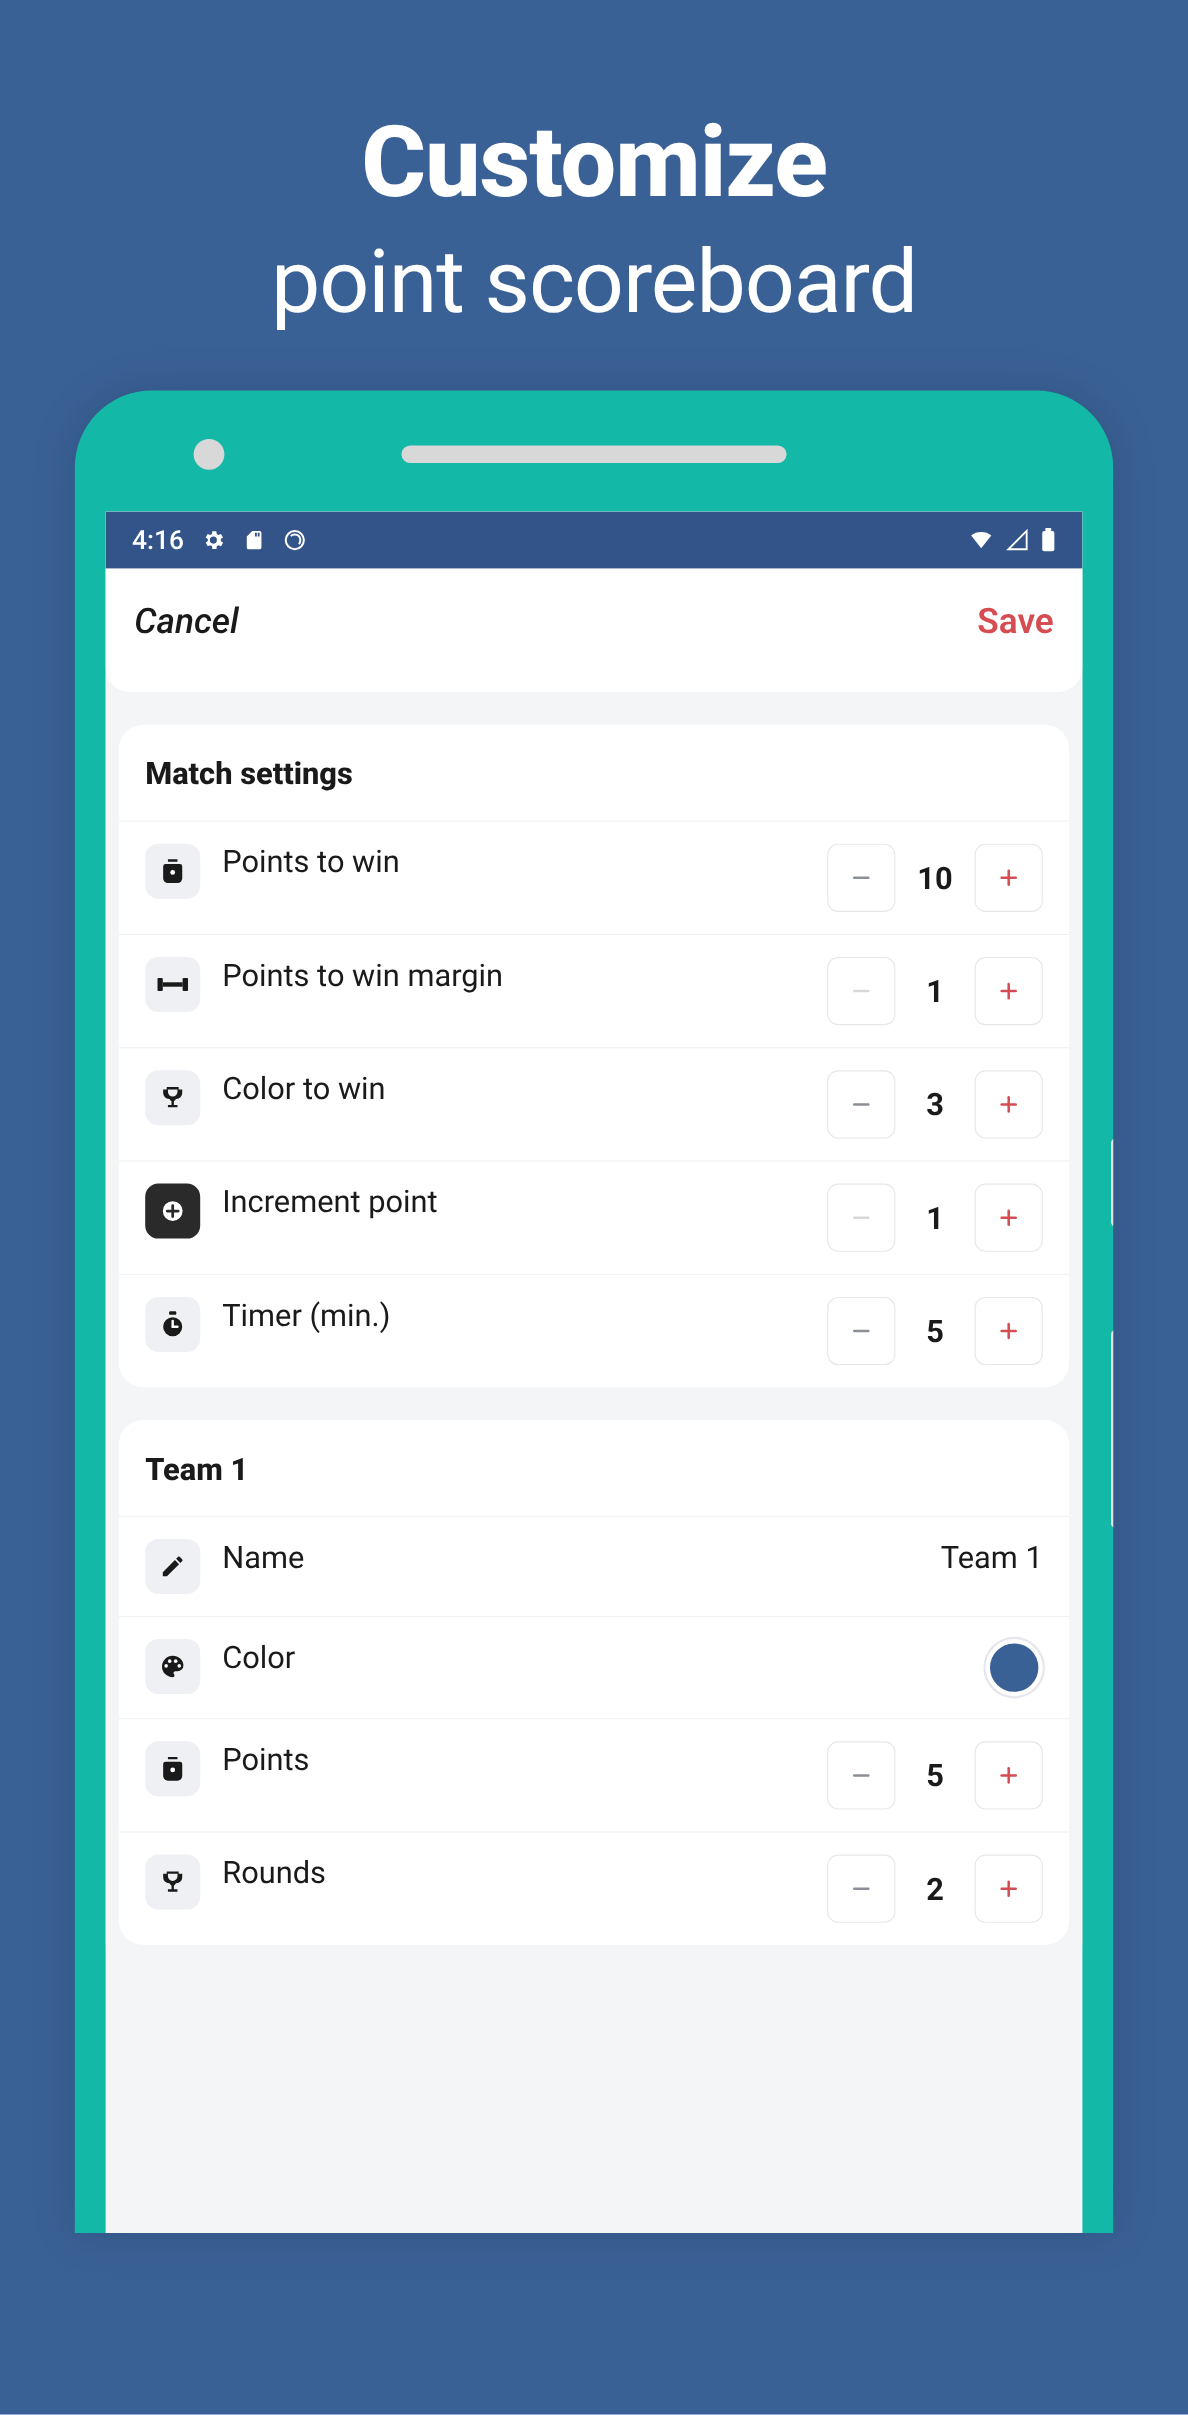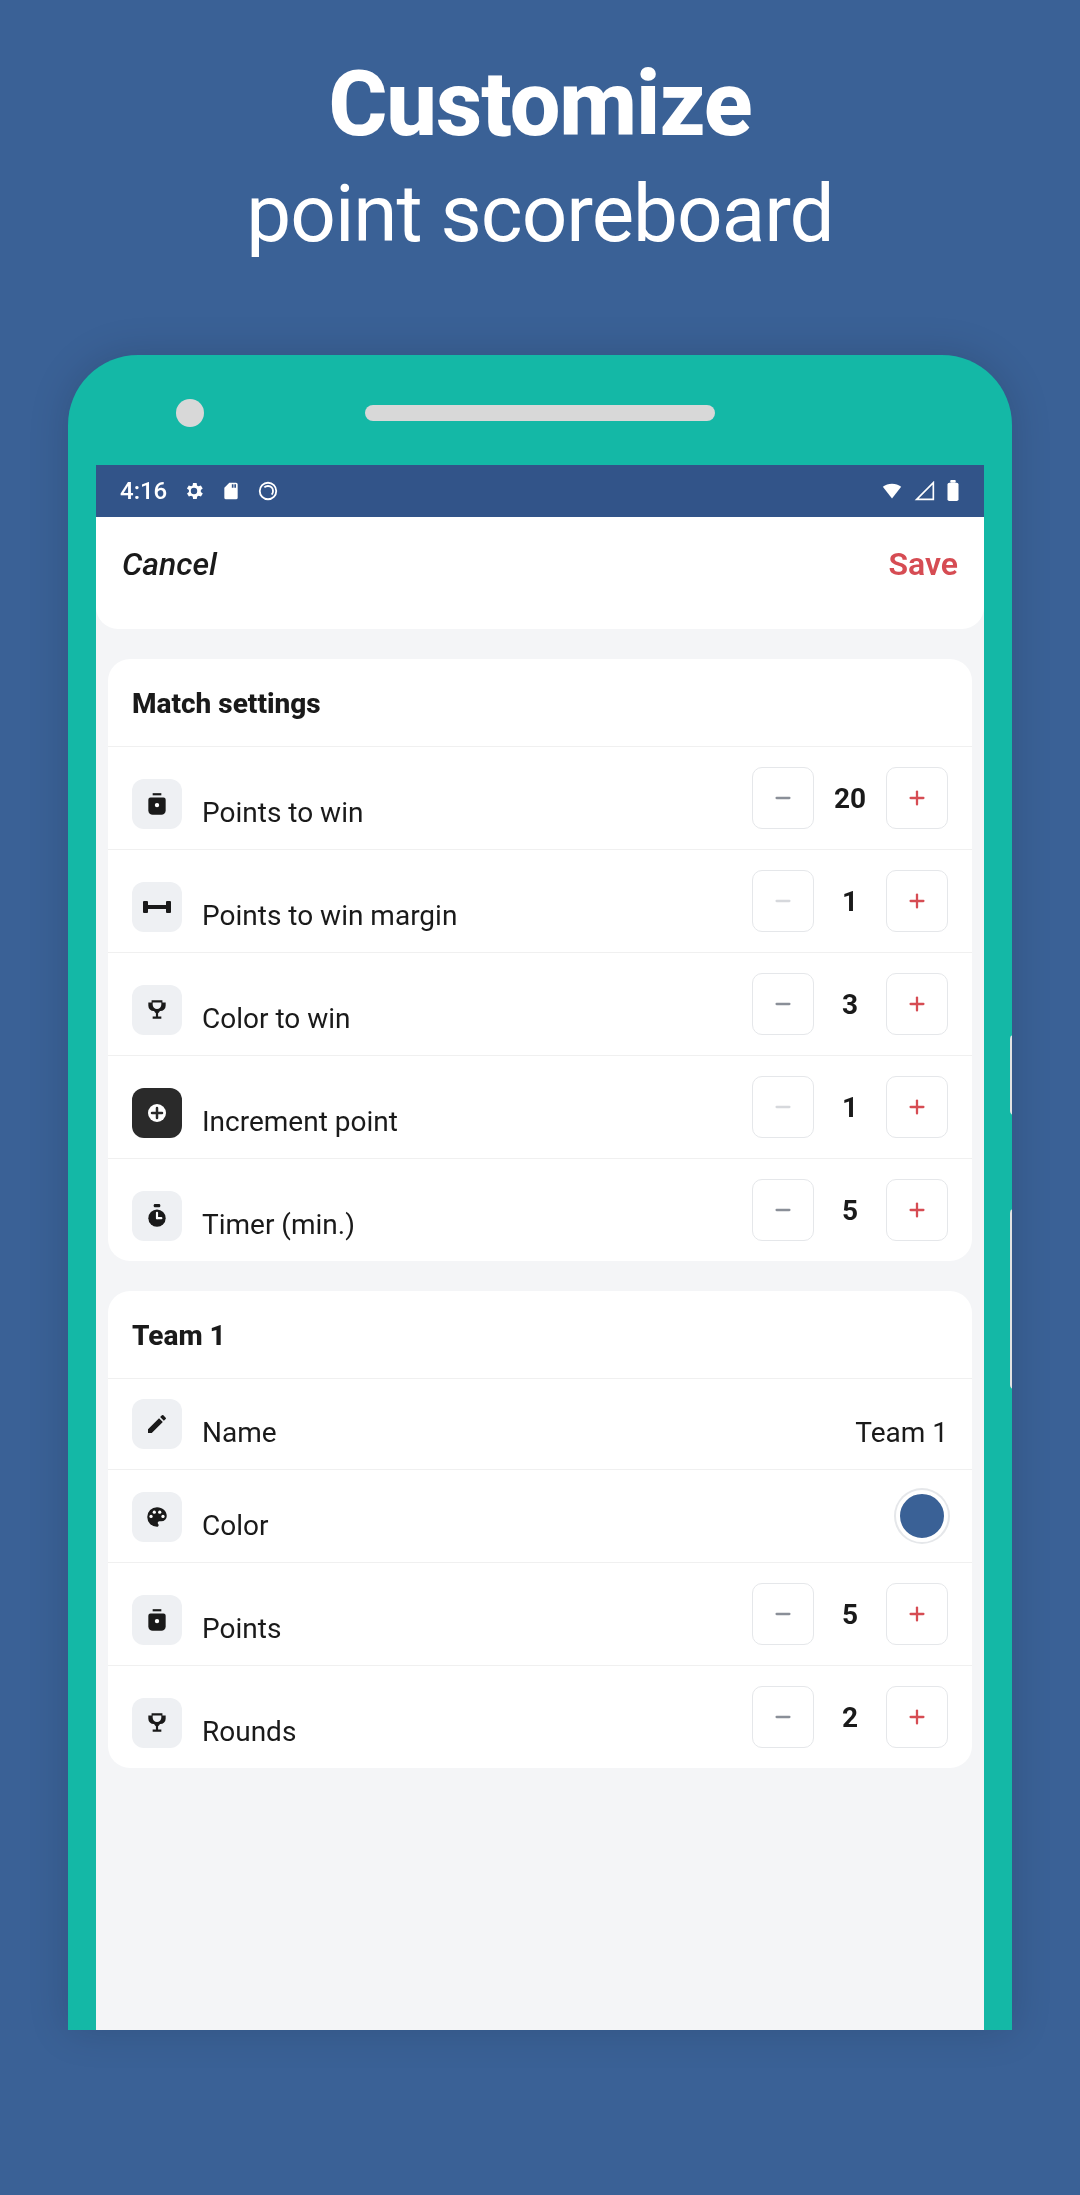--- a/index.html
+++ b/index.html
@@ -6,21 +6,21 @@
   body {
     background: #3a6196;
     font-family: -apple-system, BlinkMacSystemFont, "Segoe UI", Roboto, Helvetica, Arial, sans-serif;
     width: 1080px;
     height: 2195px;
     overflow: hidden;
     position: relative;
   }
   .promo-text {
     text-align: center;
-    padding-top: 52px;
+    padding-top: 95px;
     color: #fff;
   }
   .promo-title {
     font-size: 90px;
     font-weight: 800;
     letter-spacing: -1px;
   }
   .promo-sub {
     font-size: 80px;
     font-weight: 400;
@@ -105,21 +105,21 @@
     padding: 28px 0 0 0;
   }
   .card-title {
     font-size: 28px;
     font-weight: 800;
     color: #1a1a1a;
     padding: 0 24px 26px 24px;
   }
   .row {
     display: flex;
-    align-items: flex-end;
+    align-items: flex-start;
     padding: 20px 24px;
     border-top: 1px solid #f0f0f0;
     min-height: 80px;
   }
   .row:first-of-type { border-top: none; }
   .row-icon {
     width: 50px;
     height: 50px;
     background: #eef0f3;
     border-radius: 12px;
@@ -261,21 +261,21 @@
                 <circle cx="12" cy="13" r="2" fill="#fff"></circle>
               </svg>
           </div>
           <div class="row-label">Points to win</div>
           <div class="stepper">
             <div class="step-btn">
               <svg width="22" height="22" viewBox="0 0 24 24">
                   <line x1="5" y1="12" x2="19" y2="12" stroke="#8a8f98" stroke-width="2.5" stroke-linecap="round"></line>
                 </svg>
             </div>
-            <div class="step-value">20</div>
+            <div class="step-value">10</div>
             <div class="step-btn">
               <svg width="22" height="22" viewBox="0 0 24 24">
                   <line x1="5" y1="12" x2="19" y2="12" stroke="#d64c53" stroke-width="2.5" stroke-linecap="round"></line>
                   <line x1="12" y1="5" x2="12" y2="19" stroke="#d64c53" stroke-width="2.5" stroke-linecap="round"></line>
                 </svg>
             </div>
           </div>
         </div>
 
         <div class="row">

